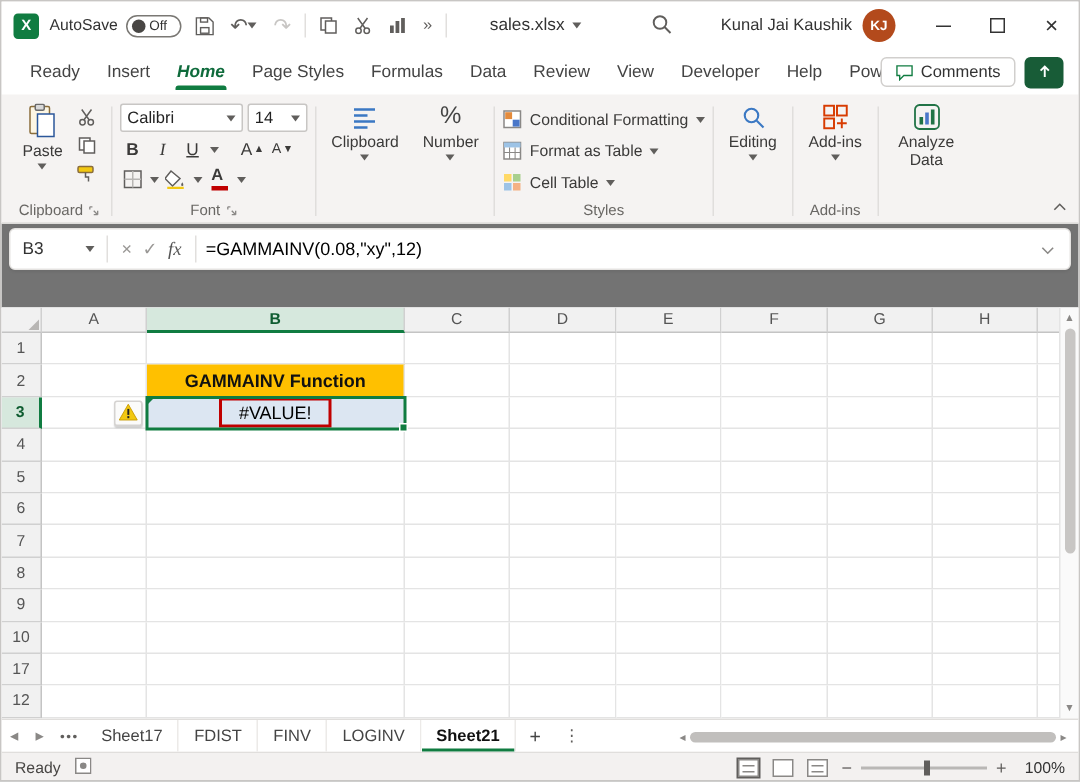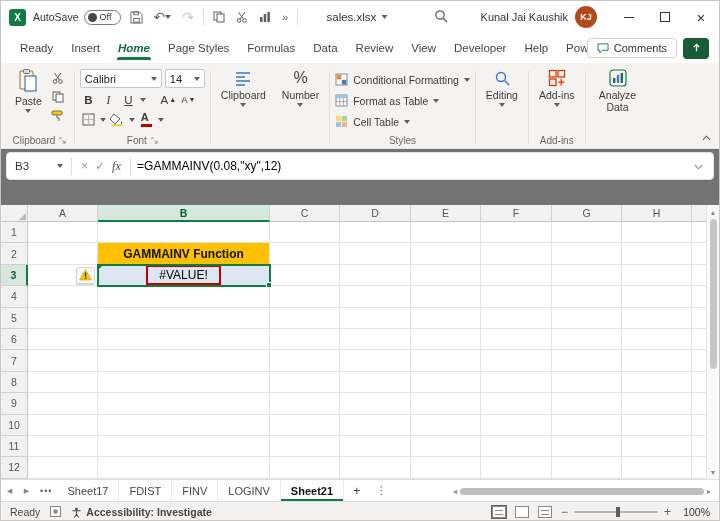--- a/index.html
+++ b/index.html
@@ -642,21 +642,21 @@
           <div class="g-cell" style="width: 172px;"></div>
           <div class="g-cell" style="width: 70px;"></div>
           <div class="g-cell" style="width: 71px;"></div>
           <div class="g-cell" style="width: 70px;"></div>
           <div class="g-cell" style="width: 71px;"></div>
           <div class="g-cell" style="width: 70px;"></div>
           <div class="g-cell" style="width: 70px;"></div>
           <div class="g-cell" style="width: 16px;"></div>
         </div>
         <div class="g-row g-datarow">
-          <div class="g-rhead" style="width: 27px;">11</div>
+          <div class="g-rhead" style="width: 27px;">17</div>
           <div class="g-cell" style="width: 70px;"></div>
           <div class="g-cell" style="width: 172px;"></div>
           <div class="g-cell" style="width: 70px;"></div>
           <div class="g-cell" style="width: 71px;"></div>
           <div class="g-cell" style="width: 70px;"></div>
           <div class="g-cell" style="width: 71px;"></div>
           <div class="g-cell" style="width: 70px;"></div>
           <div class="g-cell" style="width: 70px;"></div>
           <div class="g-cell" style="width: 16px;"></div>
         </div>
@@ -699,27 +699,20 @@
   </div>
 
   <div class="statusbar">
     <span>Ready</span>
     <span>
       <svg width="11" height="11" viewBox="0 0 11 11">
           <rect x="0.5" y="0.5" width="10" height="10" fill="#fff" stroke="#8a8886"></rect>
           <circle cx="5.5" cy="5.5" r="2.2" fill="#8a8886"></circle>
         </svg>
     </span>
-    <span class="accwrap">
-      <svg width="11" height="11" viewBox="0 0 12 12">
-          <circle cx="6" cy="2.2" r="1.5" fill="#484644"></circle>
-          <path d="M1.5 4.2h9M6 4.2v4M6 8.2L3.5 11.5M6 8.2l2.5 3.3" stroke="#484644" stroke-width="1.1" fill="none"></path>
-        </svg>
-      <span style="font-weight:bold;">Accessibility: Investigate</span>
-    </span>
     <div class="sb-right">
       <span class="viewicon lines active"></span>
       <span class="viewicon"></span>
       <span class="viewicon lines"></span>
       <span class="zoomwrap">
         <span class="zsign">−</span>
         <span class="zoomtrack">
             <span class="zoomthumb"></span>
           </span>
         <span class="zsign">+</span>

